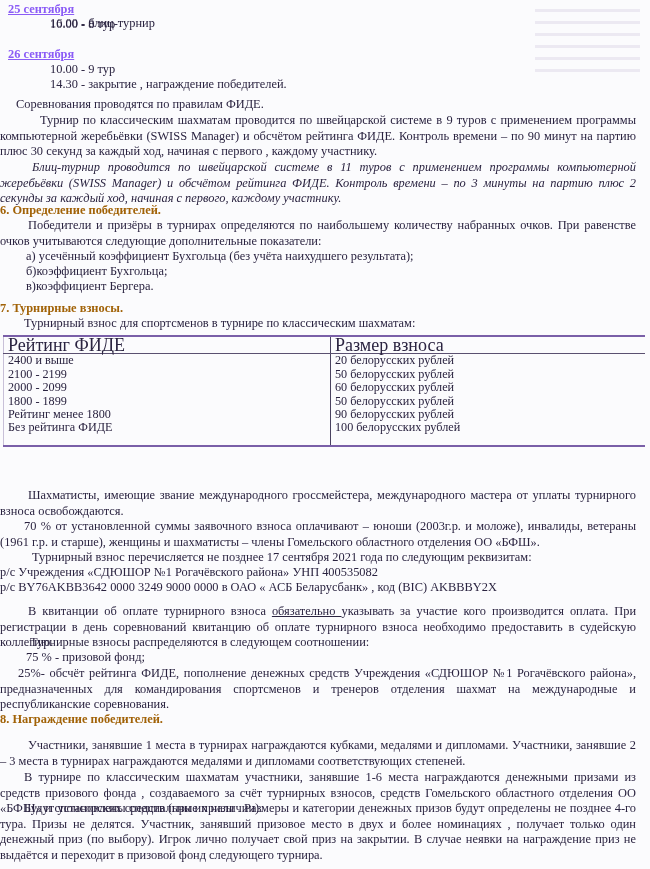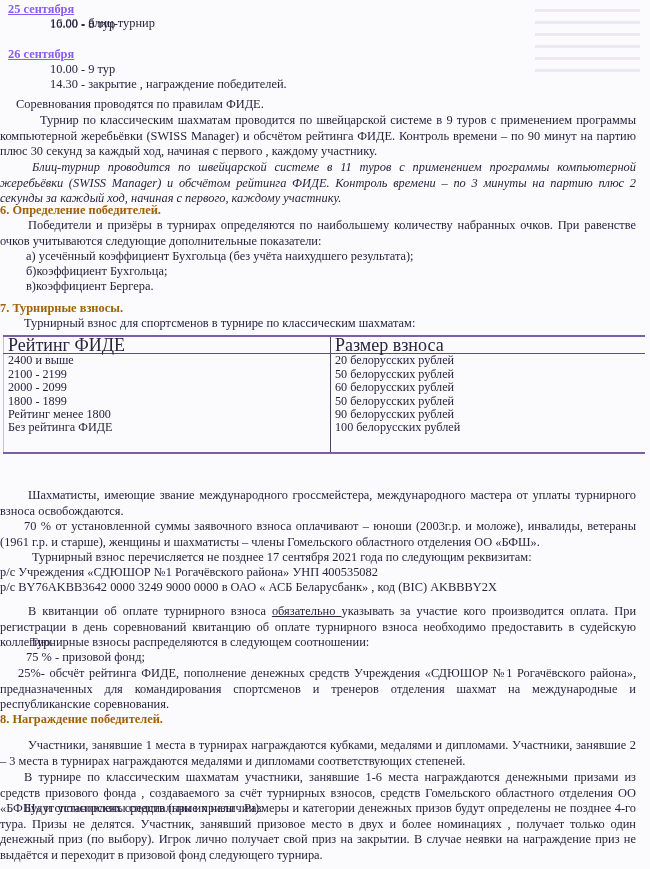--- a/index.html
+++ b/index.html
@@ -23,21 +23,21 @@
     border-collapse:collapse; font-size:12.2px; line-height:13.4px;
     color:#2a2340;
   }
   table.fees th {
     font-weight:normal; text-align:left; font-size:18px;
     padding:2px 4px 1px 4px;
     border-top:2px solid #7a5fa8; border-bottom:1.5px solid #5a5070;
   }
   table.fees td { padding:0 4px;margin-left:34px; }
   table.fees td.c1, table.fees th.c1 { width:318px; border-right:1px solid #4a4260; border-left:1px solid #c8c0d8; }
-  table.fees tr.last td { border-bottom:2px solid #7a5fa8; padding-bottom:17px; }
+  table.fees tr.last td { border-bottom:2px solid #7a5fa8; padding-bottom:10px; }
   .stamp {
     position:absolute; left:525px; top:0; width:125px; height:100px;
     opacity:0.12;
   }
   .stamp div { height:3px; background:#8870a8; margin:9px 10px; }
 </style>
 </head>
 <body>
 
 <div class="page">

